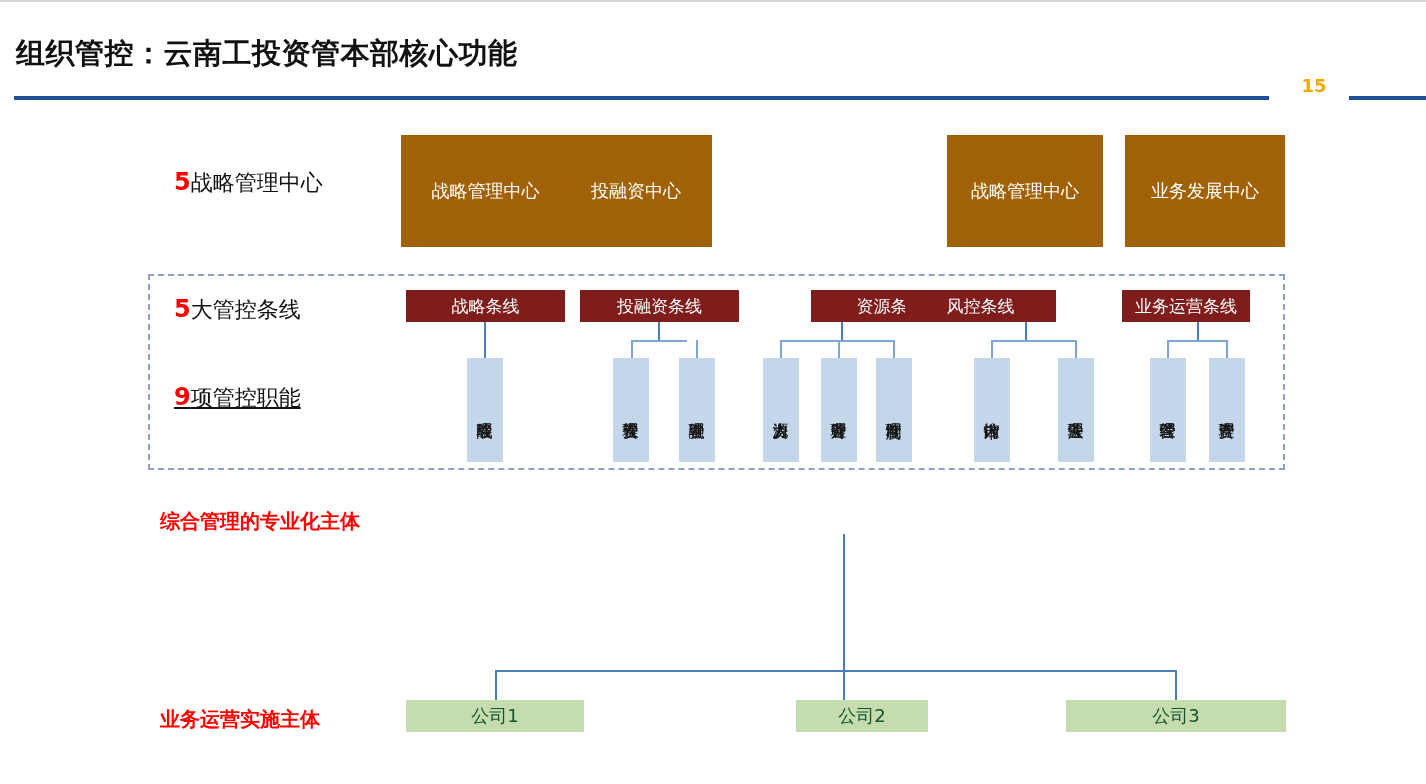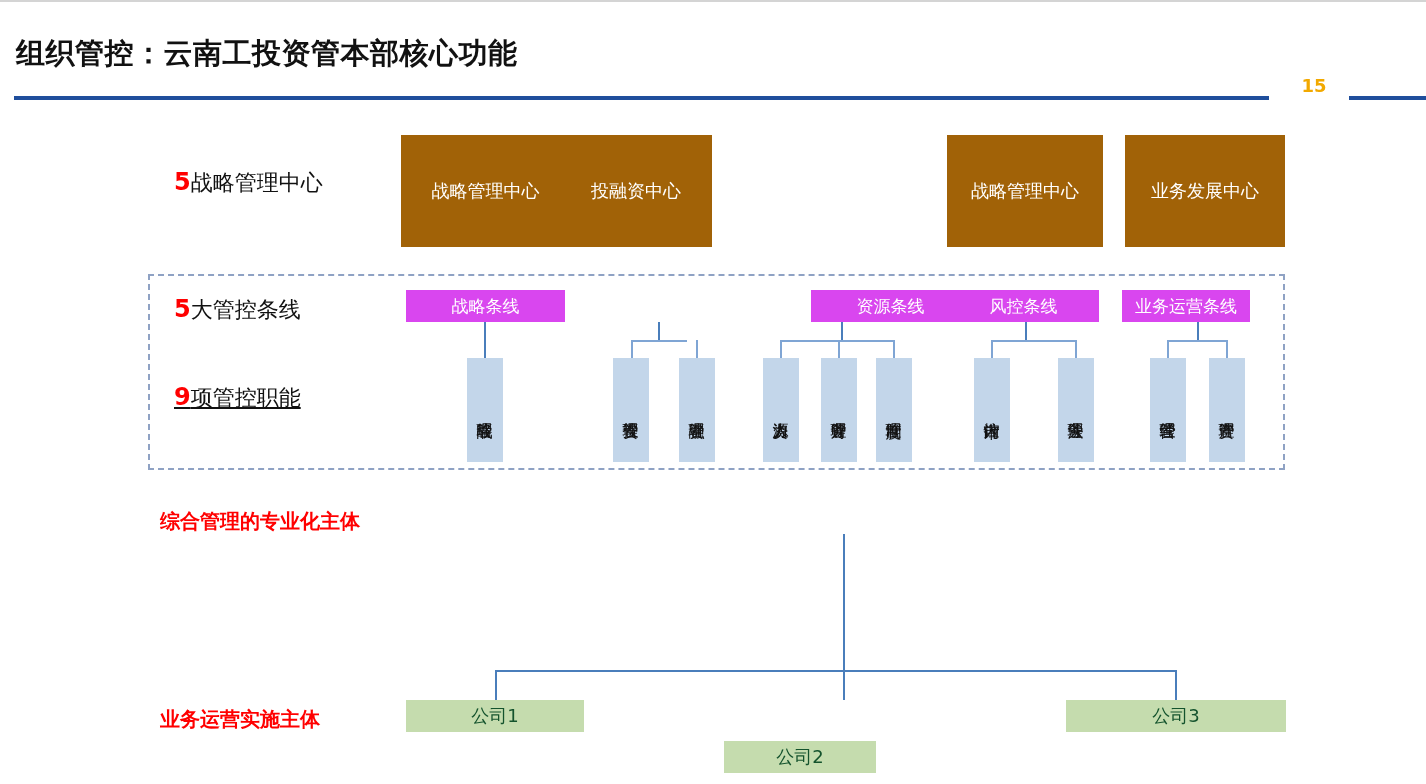--- a/index.html
+++ b/index.html
@@ -98,21 +98,21 @@
     width: 1137px; height: 196px;
     border: 2px dashed #8fa2c4;
     box-sizing: border-box;
   }
 
   
   .line-box {
     position: absolute;
     top: 290px;
     height: 32px;
-    background: #d946ef;
+    background: #7f1d1d;
     color: #ffffff;
     font-size: 17px;
     display: flex;
     align-items: center;
     justify-content: center;
     white-space: nowrap;
   }
 
   
   .func-box {
@@ -201,22 +201,23 @@
 
   <div class="row-label" style="left:174px; top:295px;">
     <span class="num">5</span><span>大管控条线</span>
   </div>
 
   <div class="row-label" style="left:174px; top:383px;text-decoration:underline;">
     <span class="num">9</span><span>项管控职能</span>
   </div>
 
   <div class="line-box" style="left:406px; width:159px;">战略条线</div>
+  <div class="line-box" style="left:580px; width:159px;">投融资条线</div>
   <div class="line-box" style="left:763px; width:159px;margin-left:48px;">资源条线</div>
-  <div class="line-box" style="left:948px; width:151px;">风控条线</div>
+  <div class="line-box" style="left:905px; width:151px;">风控条线</div>
   <div class="line-box" style="left:1122px; width:128px;">业务运营条线</div>
 
   <div class="conn-v" style="left:484px; top:322px; height:36px;"></div>
 
   <div class="conn-v" style="left:658px; top:322px; height:18px;"></div>
   <div class="conn-h-light" style="left:631px; top:340px; width:56px;"></div>
   <div class="conn-v-light" style="left:631px; top:340px; height:18px;"></div>
   <div class="conn-v-light" style="left:696px; top:340px; height:18px;"></div>
 
   <div class="conn-v" style="left:841px; top:322px; height:18px;"></div>
@@ -249,16 +250,16 @@
   <div class="row-label-red" style="left:160px; top:508px;">综合管理的专业化主体</div>
 
   <div class="conn-v" style="left:843px; top:534px; height:136px;"></div>
   <div class="conn-h" style="left:495px; top:670px; width:681px;"></div>
   <div class="conn-v" style="left:495px; top:670px; height:30px;"></div>
   <div class="conn-v" style="left:843px; top:670px; height:30px;"></div>
   <div class="conn-v" style="left:1175px; top:670px; height:30px;"></div>
 
   <div class="row-label-red" style="left:160px; top:706px;">业务运营实施主体</div>
   <div class="company-box" style="left:406px; width:178px;">公司1</div>
-  <div class="company-box" style="left:724px; width:152px;margin-top:41px;">公司2</div>
+  <div class="company-box" style="left:796px; width:132px;">公司2</div>
   <div class="company-box" style="left:1066px; width:220px;">公司3</div>
 
 </div>
 
 </body></html>

